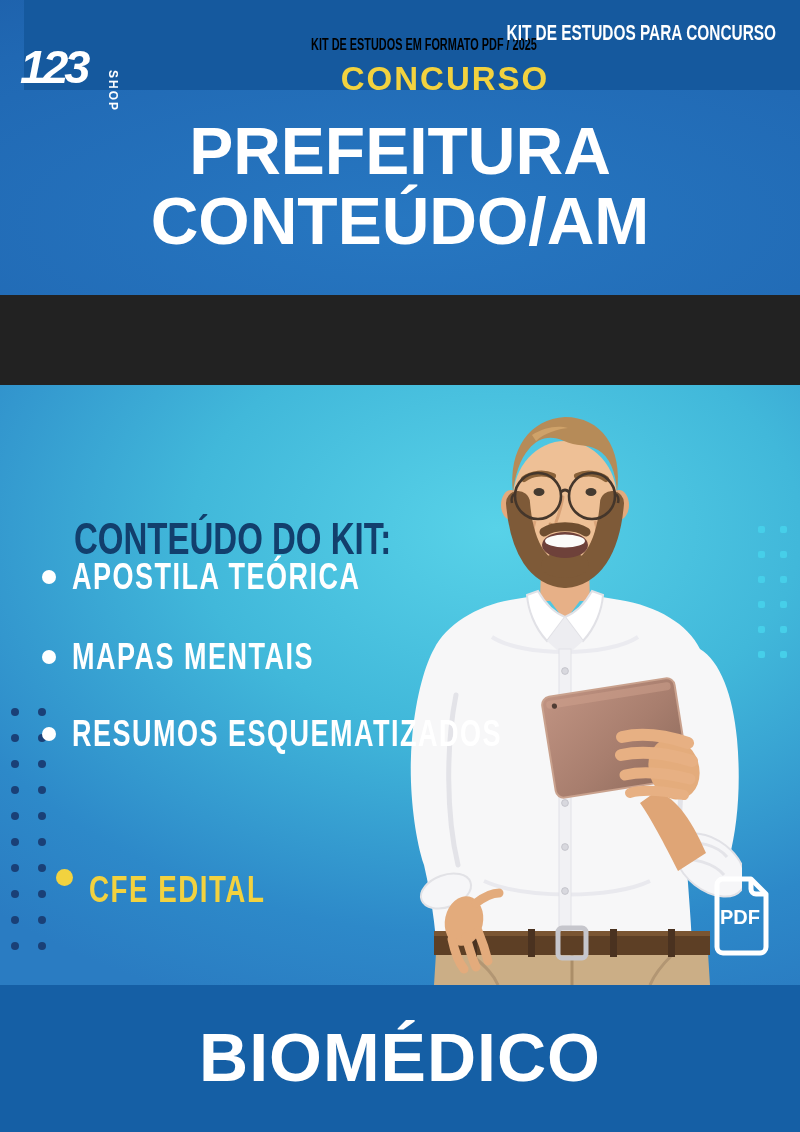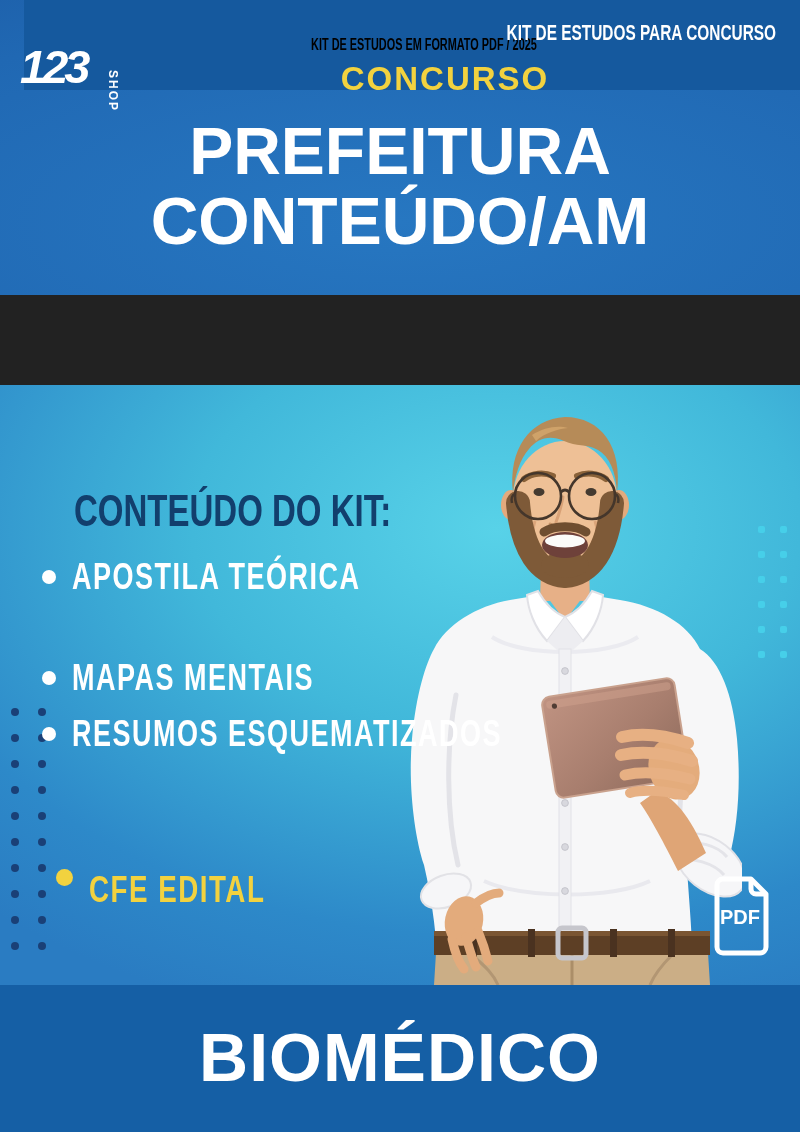--- a/index.html
+++ b/index.html
@@ -27,25 +27,25 @@
     font-weight:bold; font-style:italic; letter-spacing:-4px;}
   .logo-shop{position:absolute; left:100px; top:26px; font-size:12px; font-weight:bold;
     letter-spacing:2px; transform:rotate(90deg); transform-origin:left top;}
   
   .top-right-label{top:20px; right:24px; color:#fff; font-size:22px; transform-origin:right center;}
   .kicker{top:60px; left:0; width:800px; text-align:center;
     color:var(--accent-yellow,#f2d23f); font-size:33px; font-weight:bold; letter-spacing:2px;padding-left:45px;}
   .main-title{top:116px; left:0; width:800px; text-align:center; color:#ffffff;
     font-size:66px; font-weight:bold; line-height:70px; letter-spacing:0px;}
   
-  .kit-heading{top:486px; left:74px; color:var(--heading-navy,#123f6d); font-size:44px; letter-spacing:0px;}
+  .kit-heading{top:514px; left:74px; color:var(--heading-navy,#123f6d); font-size:44px; letter-spacing:0px;}
   .kit-item{display:flex; align-items:center; left:42px; height:34px;}
   .kit-item .bullet{width:14px; height:14px; border-radius:50%; background:#ffffff; margin-right:16px; flex:0 0 auto;}
   .kit-item .txt{color:#ffffff; font-size:36px; letter-spacing:2px;}
-  .kit-item-1{top:560px;text-align:center;} .kit-item-2{top:640px;margin-top:21px;} .kit-item-3{top:717px;}
+  .kit-item-1{top:560px;text-align:center;} .kit-item-2{top:640px;} .kit-item-3{top:717px;}
   .kit-highlight{top:869px; left:56px; display:flex; align-items:flex-start; height:36px;}
   .kit-highlight .bullet{width:17px; height:17px; border-radius:50%; background:var(--accent-yellow,#f2d23f); margin-right:16px;}
   .kit-highlight .txt{color:var(--accent-yellow,#f2d23f); font-size:37px; letter-spacing:2px;}
   
   .dots{display:grid;}
   .dots-left{top:708px; left:11px; grid-template-columns:repeat(2,8px); column-gap:19px; row-gap:18px;}
   .dots-left .dot{width:8px; height:8px; border-radius:50%; background:var(--left-dots,#1a4077);}
   .dots-right{top:526px; left:758px; grid-template-columns:repeat(2,7px); column-gap:15px; row-gap:18px;}
   .dots-right .dot{width:7px; height:7px; border-radius:2px; background:var(--right-dots,#46cfe9);}
   

